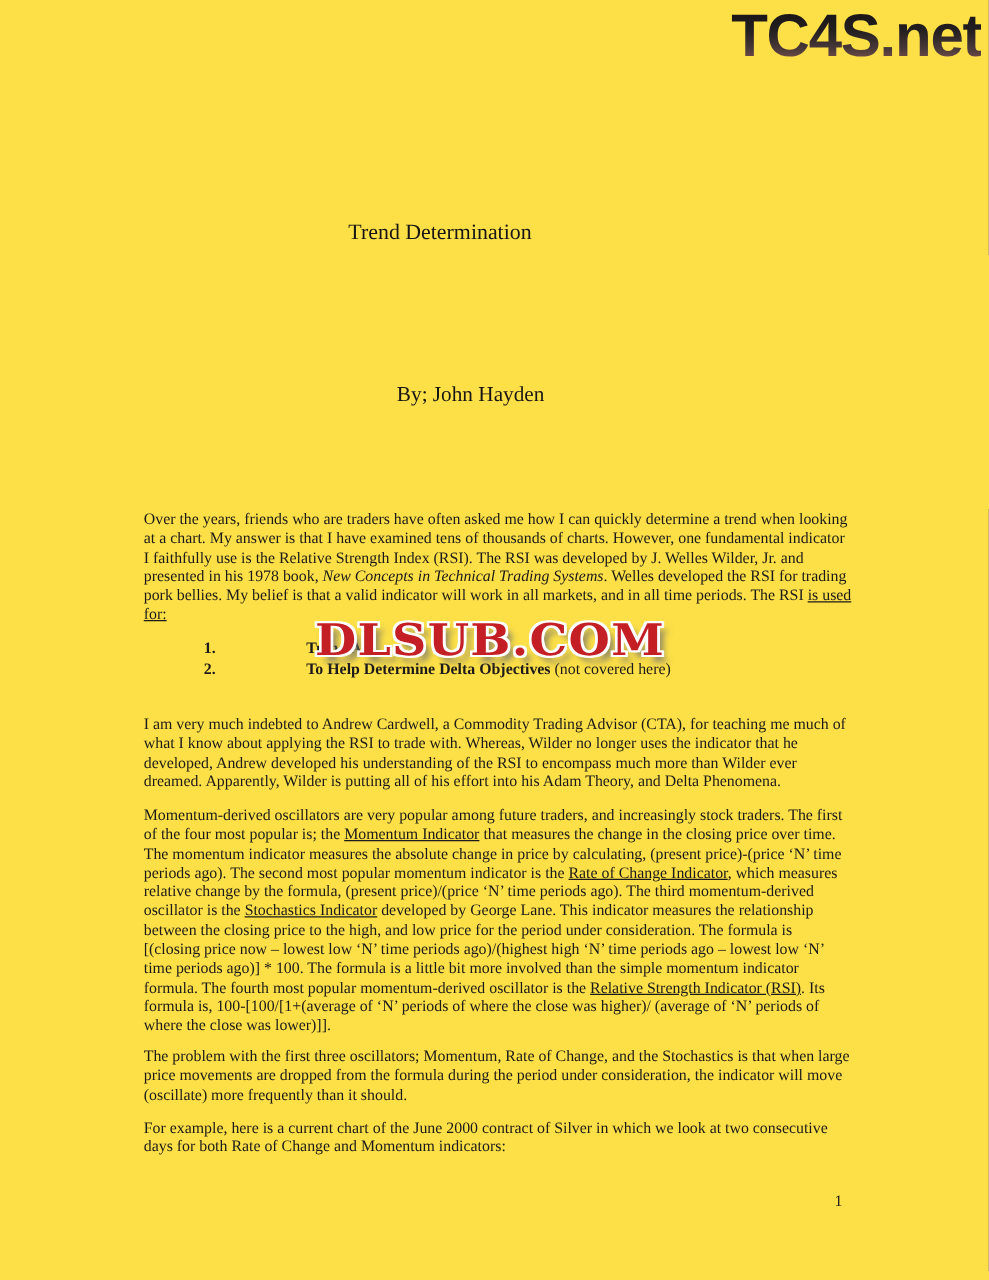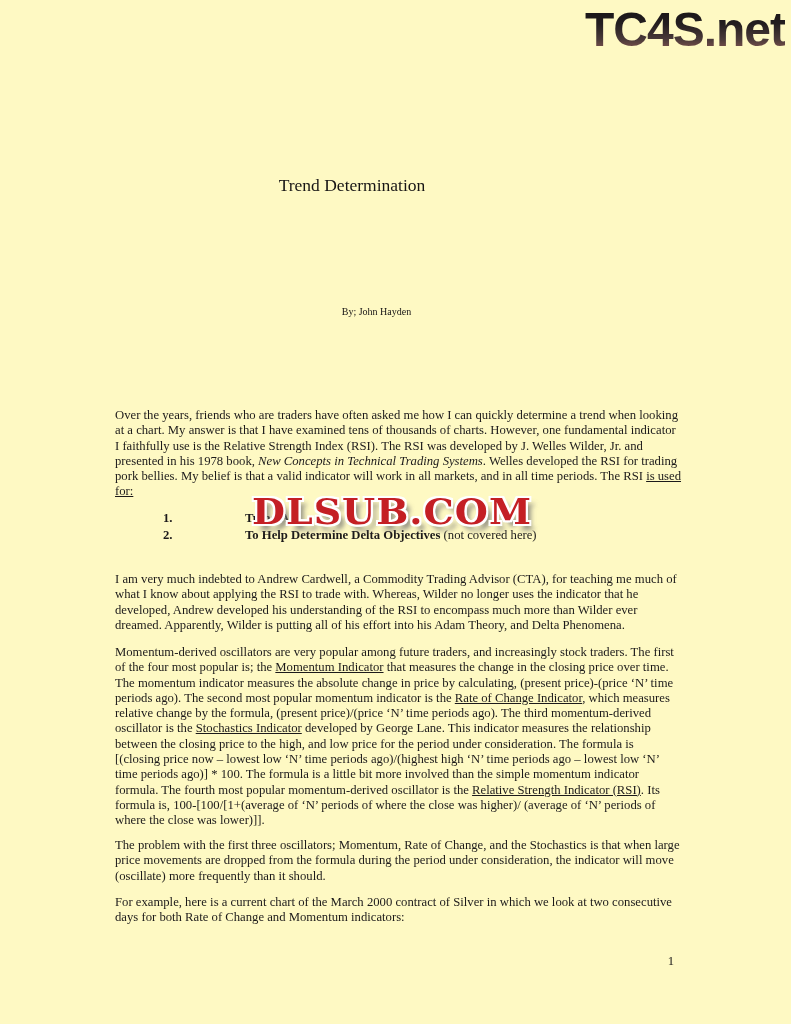--- a/index.html
+++ b/index.html
@@ -1,19 +1,19 @@
 <!DOCTYPE html>
 <html><head>
 <meta charset="utf-8">
 <style>
   html,body{margin:0;padding:0;background:#888;}
   .page{
     position:relative;
     width:791px;height:1024px;
-    background:#fef9c3;
+    background:#fde047;
     overflow:hidden;
     font-family:"Liberation Serif", serif;
     color:#1c1a1a;
   }
 
   
   .tc4s{
     position:absolute;top:2px;right:6px;
     font-family:"Liberation Sans", sans-serif;
     font-weight:bold;font-size:48px;letter-spacing:-1px;
@@ -29,21 +29,21 @@
   }
 
   
   .title{
     position:absolute;top:172px;left:0;width:704px;
     text-align:center;font-size:17.5px;line-height:26px;
     color:#171515;
   }
   .byline{
     position:absolute;top:306px;left:0;width:753px;
-    text-align:center;font-size:10px;color:#171515;
+    text-align:center;font-size:17px;color:#171515;
   }
 
   
   .body{position:absolute;top:408px;left:115px;width:566px;font-size:12.7px;line-height:15.3px;}
   .body p{position:absolute;left:0;width:566px;margin:0;}
   .p1{top:0;}
   .uses-list{position:absolute;left:0;top:102px;width:566px;line-height:16.5px;}
   .p2{top:164px;}
   .p3{top:237px;}
   .p4{top:430px;}
@@ -107,21 +107,21 @@
         <span class="li-num">1.</span><span class="li-text"><span class="seg-bold">Trend A</span></span>
       </div>
       <div class="li-row">
         <span class="li-num">2.</span><span class="li-text"><span class="seg-bold">To Help Determine Delta Objectives</span><span> (not covered here)</span></span>
       </div>
     </div>
 
     <p class="p2"><span>I am very much indebted to Andrew Cardwell, a Commodity Trading Advisor (CTA), for teaching me much of what I know about applying the RSI to trade with. Whereas, Wilder no longer uses the indicator that he developed, Andrew developed his understanding of the RSI to encompass much more than Wilder ever dreamed. Apparently, Wilder is putting all of his effort into his Adam Theory, and Delta Phenomena.</span></p>
     <p class="p3"><span>Momentum-derived oscillators are very popular among future traders, and increasingly stock traders. The first of the four most popular is; the </span><span class="seg-underline">Momentum Indicator</span><span> that measures the change in the closing price over time. The momentum indicator measures the absolute change in price by calculating,  (present price)-(price ‘N’ time periods ago). The second most popular momentum indicator is the </span><span class="seg-underline">Rate of Change Indicator</span><span>, which measures relative change by the formula, (present price)/(price ‘N’ time periods ago). The third momentum-derived oscillator is the </span><span class="seg-underline">Stochastics Indicator</span><span> developed by George Lane. This indicator measures the relationship between the closing price to the high, and low price for the period under consideration. The formula is [(closing price now – lowest low ‘N’ time periods ago)/(highest high ‘N’ time periods ago – lowest low ‘N’ time periods ago)] * 100. The formula is a little bit more involved than the simple momentum indicator formula. The fourth most popular momentum-derived oscillator is the </span><span class="seg-underline">Relative Strength Indicator (RSI)</span><span>. Its formula is, 100-[100/[1+(average of ‘N’ periods of where the close was higher)/ (average of ‘N’ periods of where the close was lower)]].</span></p>
     <p class="p4"><span>The problem with the first three oscillators; Momentum, Rate of Change, and the Stochastics is that when large price movements are dropped from the formula during the period under consideration, the indicator will move (oscillate) more frequently than it should.</span></p>
-    <p class="p5"><span>For example, here is a current chart of the March 2000 contract of Silver in which we look at two consecutive days for both Rate of Change and Momentum indicators:</span></p>
+    <p class="p5"><span>For example, here is a current chart of the June 2000 contract of Silver in which we look at two consecutive days for both Rate of Change and Momentum indicators:</span></p>
   </div>
 
   <div class="dlsub">DLSUB.COM</div>
 
   <div class="pagenum">1</div>
 
 
 </div>
 
 </body></html>

